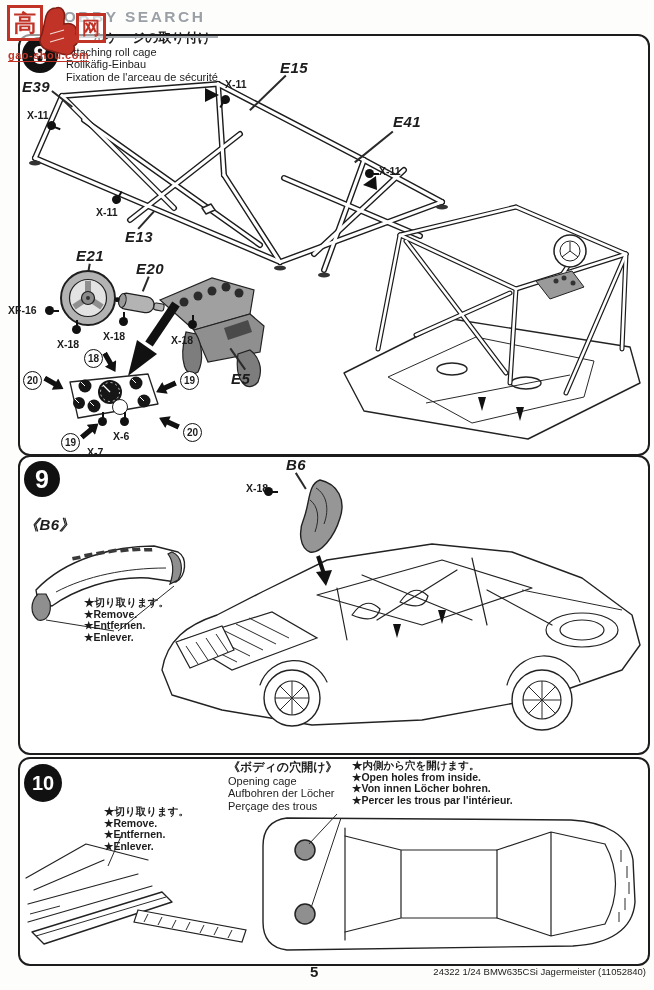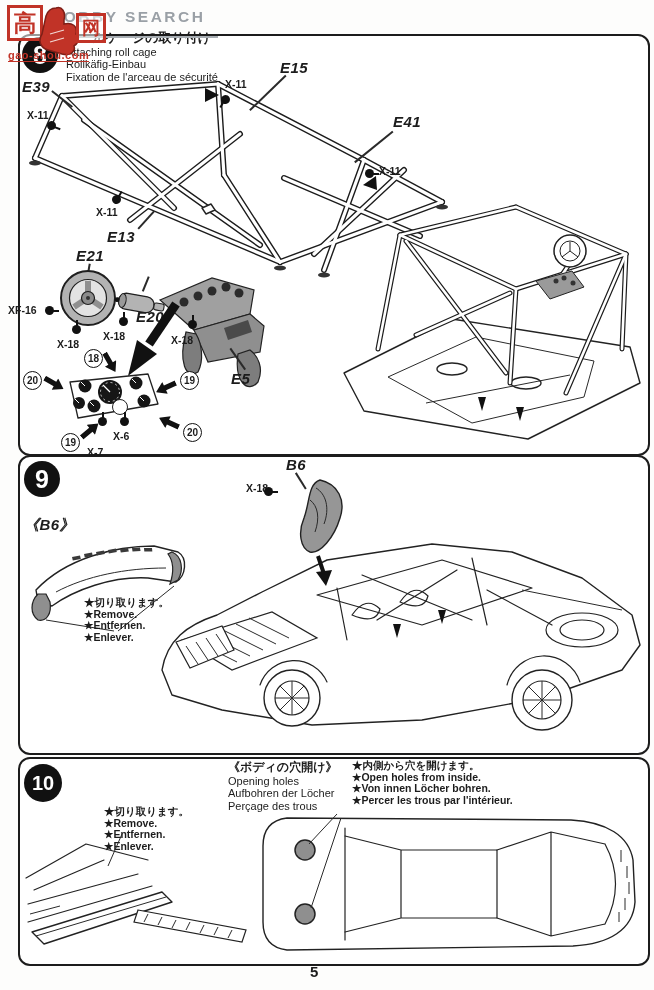--- a/index.html
+++ b/index.html
@@ -119,40 +119,40 @@
   <span class="paint-label" style="left:225px;top:78px;">X-11</span>
   <div class="dot" style="left:221px;top:95px;transform:rotate(120deg);"></div>
   <span class="part-label" style="left:280px;top:59px;">E15</span>
   <div class="leader" style="left:286px;top:75px;width:50px;transform:rotate(136deg);"></div>
   <span class="part-label" style="left:393px;top:113px;">E41</span>
   <div class="leader" style="left:393px;top:131px;width:49px;transform:rotate(141deg);"></div>
   <span class="paint-label" style="left:379px;top:165px;">X-11</span>
   <div class="dot" style="left:365px;top:169px;"></div>
   <span class="paint-label" style="left:96px;top:206px;">X-11</span>
   <div class="dot" style="left:112px;top:195px;transform:rotate(-60deg);"></div>
-  <span class="part-label" style="left:107px;top:228px;">E13</span>
+  <span class="part-label" style="left:125px;top:228px;">E13</span>
   <div class="leader" style="left:138px;top:228px;width:24px;transform:rotate(-48deg);"></div>
 
   <span class="part-label" style="left:76px;top:247px;">E21</span>
   <div class="leader" style="left:90px;top:263px;width:14px;transform:rotate(100deg);"></div>
   <svg class="diagram" style="left:56px;top:266px;" width="64" height="64" viewBox="0 0 64 64">
     <circle cx="32" cy="32" r="27" fill="#b3b3b3" stroke="#1f1f1f" stroke-width="2"></circle>
     <circle cx="32" cy="32" r="18.5" fill="#e3e3e3" stroke="#1f1f1f" stroke-width="1.2"></circle>
     <line x1="32" y1="30" x2="32" y2="15" stroke="#8f8f8f" stroke-width="6"></line>
     <line x1="30" y1="33" x2="18" y2="41" stroke="#8f8f8f" stroke-width="6"></line>
     <line x1="34" y1="33" x2="46" y2="41" stroke="#8f8f8f" stroke-width="6"></line>
     <circle cx="32" cy="32" r="6.5" fill="#8c8c8c" stroke="#1f1f1f" stroke-width="1.2"></circle>
     <circle cx="32" cy="32" r="2" fill="#333"></circle>
   </svg>
   <span class="paint-label" style="left:8px;top:304px;">XF-16</span>
   <div class="dot" style="left:45px;top:306px;"></div>
   <span class="paint-label" style="left:57px;top:338px;">X-18</span>
   <div class="dot" style="left:72px;top:325px;transform:rotate(-90deg);"></div>
 
-  <span class="part-label" style="left:136px;top:260px;margin-top:48px;">E20</span>
+  <span class="part-label" style="left:136px;top:260px;">E20</span>
   <div class="leader" style="left:149px;top:276px;width:16px;transform:rotate(112deg);"></div>
   <svg class="diagram" style="left:114px;top:284px;" width="56" height="42" viewBox="0 0 56 42">
     <g transform="rotate(10 28 21)">
       <rect x="4" y="12" width="36" height="16" rx="8" fill="#b3b3b3" stroke="#1f1f1f" stroke-width="1.3"></rect>
       <rect x="40" y="16.5" width="10" height="7" rx="2" fill="#b3b3b3" stroke="#1f1f1f" stroke-width="1.1"></rect>
       <ellipse cx="8" cy="20" rx="3.6" ry="7" fill="#999" stroke="#1f1f1f" stroke-width="1"></ellipse>
       <circle cx="2.6" cy="20" r="2.4" fill="#111"></circle>
     </g>
   </svg>
   <span class="paint-label" style="left:103px;top:330px;">X-18</span>
@@ -338,21 +338,21 @@
       <span>10</span>
     </div>
   <div class="note" style="left:104px;top:806px;">
     <span>★切り取ります。</span>
     <span>★Remove.</span>
     <span>★Entfernen.</span>
     <span>★Enlever.</span>
   </div>
   <div class="hdr opening" style="left:228px;top:760px;">
     <span class="jp">《ボディの穴開け》</span>
-    <span class="ln">Opening holes</span>
+    <span class="ln">Opening cage</span>
     <span class="ln">Aufbohren der Löcher</span>
     <span class="ln">Perçage des trous</span>
   </div>
   <div class="note" style="left:352px;top:760px;">
     <span>★内側から穴を開けます。</span>
     <span>★Open holes from inside.</span>
     <span>★Von innen Löcher bohren.</span>
     <span>★Percer les trous par l'intérieur.</span>
   </div>
 
@@ -371,20 +371,21 @@
     <path d="M92,18 L92,130" class="sk"></path>
     <path d="M92,26 L148,40 M148,108 L92,122 M148,40 L148,108 M244,40 L244,108 M148,40 L244,40 M148,108 L244,108" class="sk"></path>
     <path d="M244,40 L298,22 M244,108 L298,126 M298,22 L298,126 M298,22 L352,34 M298,126 L352,114 M352,34 C366,60 366,88 352,114" class="sk"></path>
     <path d="M368,40 L368,52 M374,56 L374,68 M376,72 L376,84 M372,88 L372,100 M366,102 L366,112" class="thin"></path>
     <circle cx="52" cy="40" r="10" fill="#8f8f8f" stroke="#222" stroke-width="1.5"></circle>
     <circle cx="52" cy="104" r="10" fill="#8f8f8f" stroke="#222" stroke-width="1.5"></circle>
     <path d="M56,34 L84,4 M58,98 L88,8" class="thin"></path>
   </svg>
 
   <span class="footer-page" style="left:310px;top:963px;">5</span>
+  <span class="footer-info" style="left:360px;top:966px;width:286px;">24322 1/24 BMW635CSi Jagermeister (11052840)</span>
 
   <div class="wm" style="left:4px;top:2px;width:310px;height:60px;">
     <span class="wm-brand" style="left:46px;top:6px;">HOBBY SEARCH</span>
     <div class="wm-rule" style="left:46px;top:34px;width:168px;"></div>
     <div class="wm-box" style="left:3px;top:3px;width:30px;height:30px;font-size:23px;">
         <span>高</span>
       </div>
     <svg style="position:absolute;left:30px;top:2px;" width="44" height="52" viewBox="0 0 44 52">
       <path d="M22,4 C28,2 32,8 30,16 L30,20 C38,18 44,22 42,30 C46,34 44,40 40,42 C42,48 36,52 28,50 L14,46 C6,44 4,36 8,30 L12,12 C14,6 18,4 22,4 Z" fill="#c13327" stroke="#7e1f17" stroke-width="1.5"></path>
       <path d="M16,30 L30,26 M16,38 L30,34" stroke="#f2d8d4" stroke-width="1.2" fill="none"></path>

